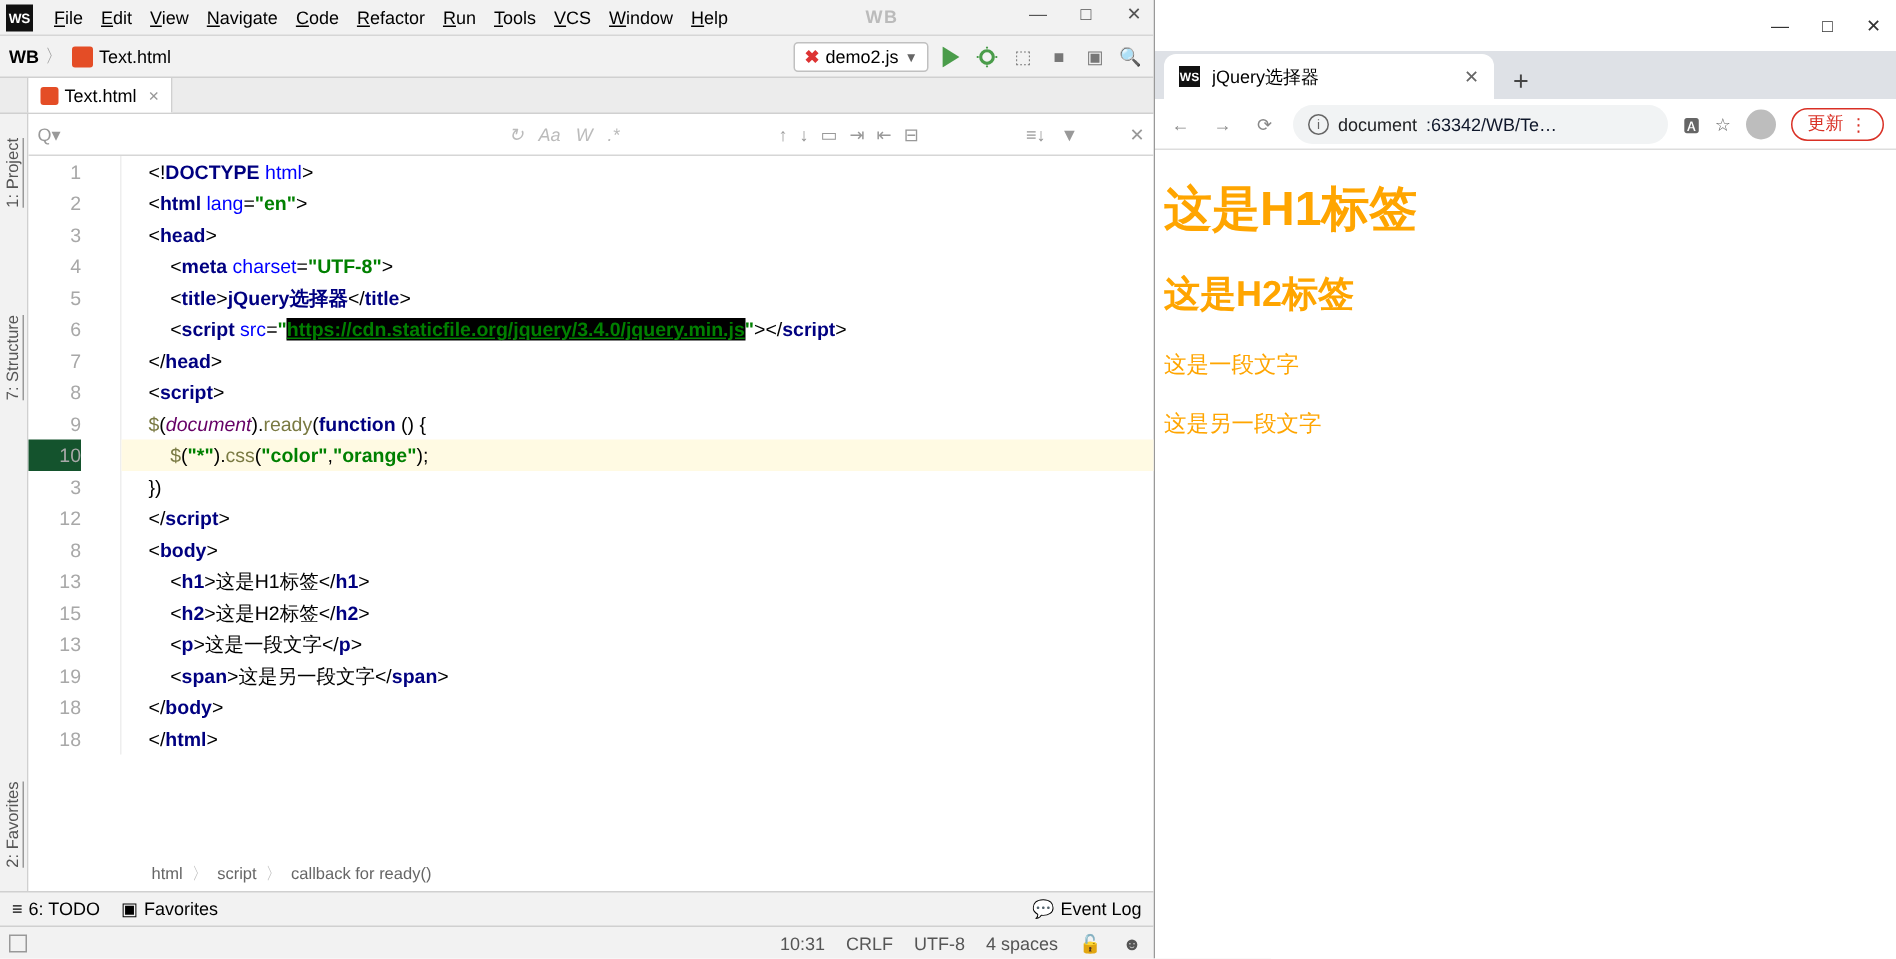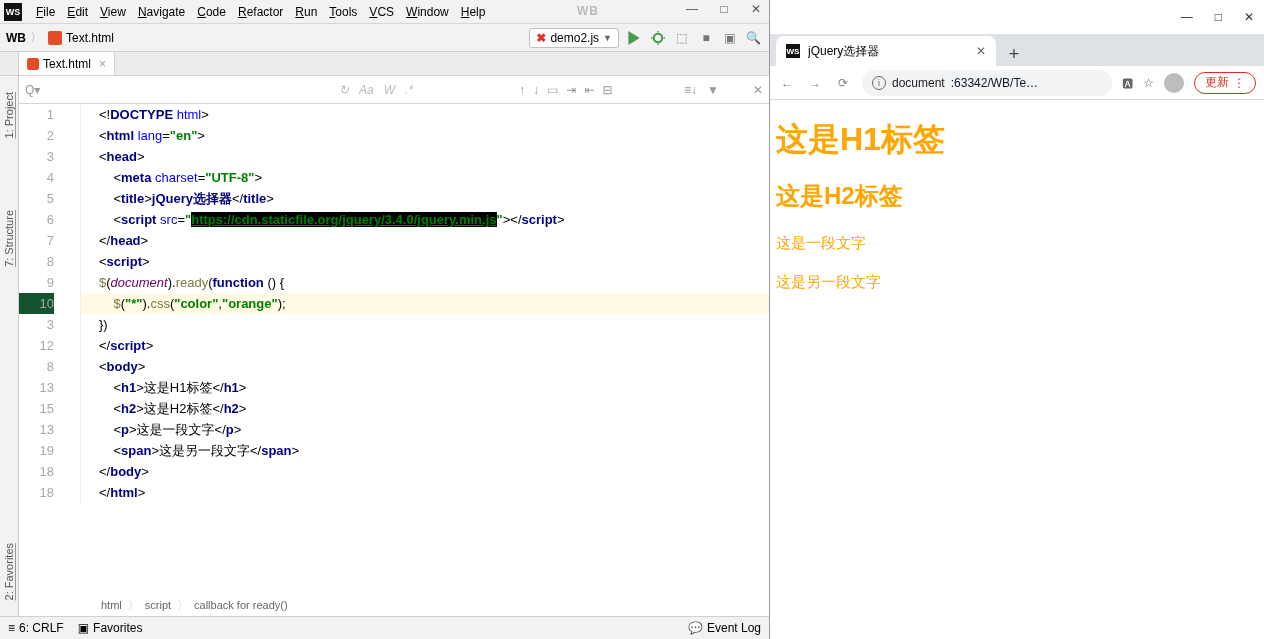--- a/index.html
+++ b/index.html
@@ -235,26 +235,35 @@
             <span>script</span>
             <span class="s">〉</span>
             <span>callback for ready()</span>
           </div>
       </div>
     </div>
   </div>
 
   <div class="toolbar-bottom">
     <div class="l">
-      <span>≡ <span>6: CRLF</span></span>
+      <span>≡ <span>6: TODO</span></span>
       <span>▣ <span>Favorites</span></span>
     </div>
     <div class="r">💬 <span>Event Log</span></div>
   </div>
 
+  <div class="status" style="position:relative">
+    <span class="sq left-sq"></span>
+    <span>10:31</span>
+    <span>CRLF</span>
+    <span>UTF-8</span>
+    <span>4 spaces</span>
+    <span>🔓</span>
+    <span>☻</span>
+  </div>
 </div>
 
 <div class="browser">
   <div class="titlebar">
     <span>―</span>
     <span>□</span>
     <span>✕</span>
   </div>
   <div class="tabbar">
     <div class="btab">

